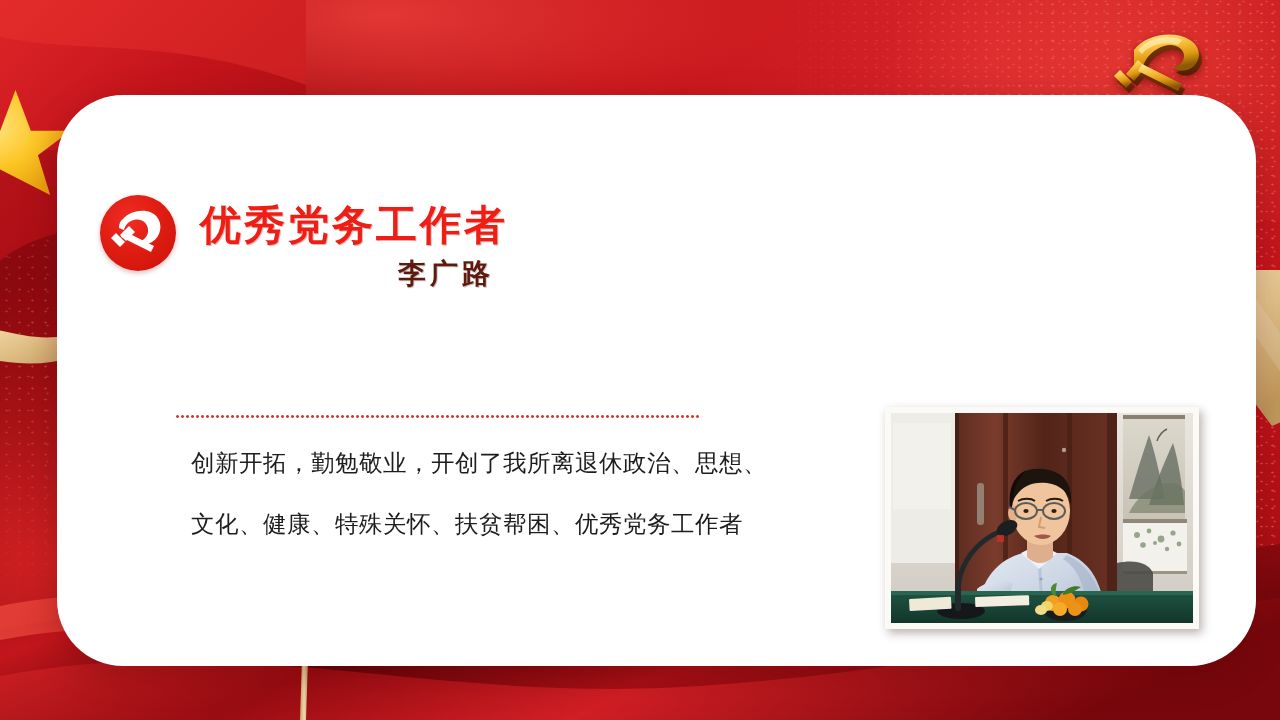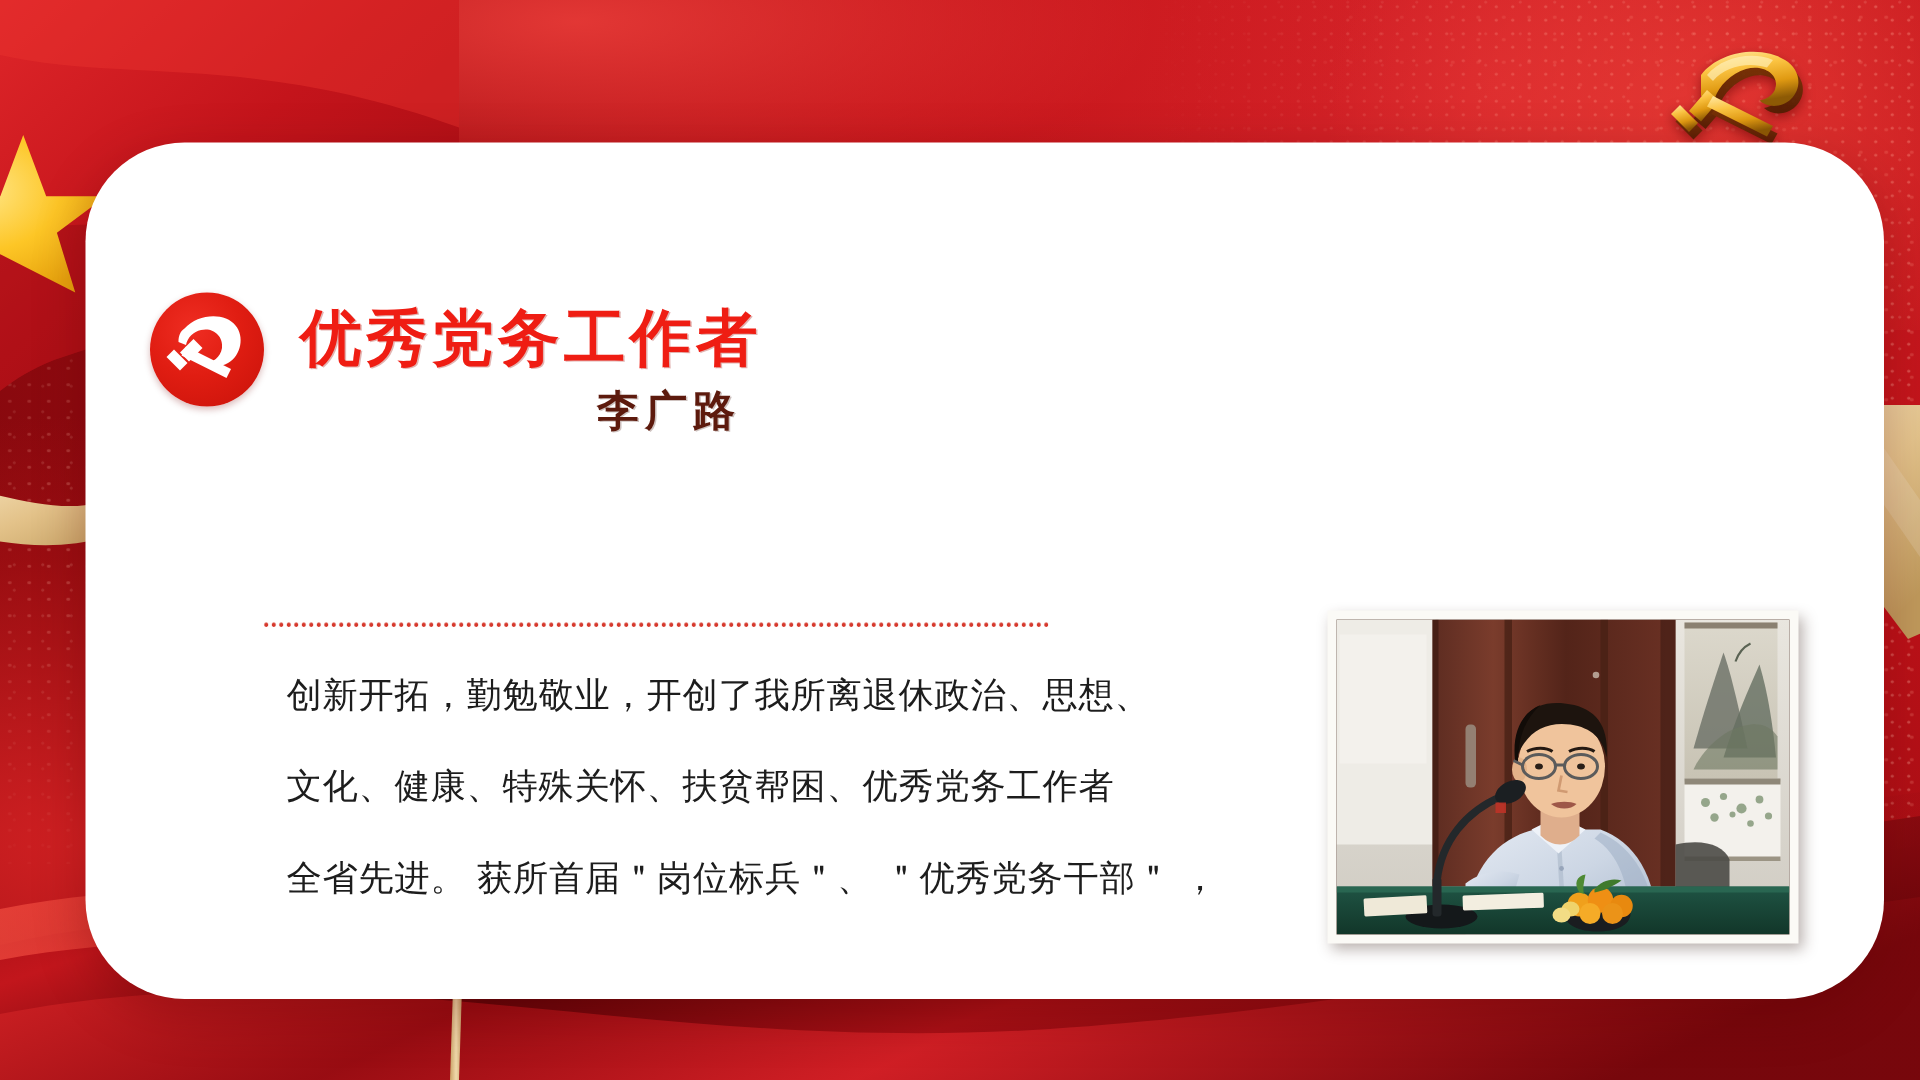--- a/index.html
+++ b/index.html
@@ -314,21 +314,20 @@
       </div>
       <div class="title">优秀党务工作者</div>
       <div class="subtitle">李广路</div>
     </div>
 
     <div class="divider"></div>
 
     <div class="body-text">
       <p>创新开拓，勤勉敬业，开创了我所离退休政治、思想、</p>
       <p>文化、健康、特殊关怀、扶贫帮困、优秀党务工作者</p>
-      <p>全省先进。 获所首届＂岗位标兵＂、 ＂优秀党务干部＂ ，</p>
     </div>
 
     <div class="photo-frame">
       <div class="photo">
         <svg viewBox="0 0 302 210" preserveAspectRatio="none">
           <defs>
             <linearGradient id="wallG" x1="0" y1="0" x2="0" y2="1">
               <stop offset="0%" stop-color="#e9e6df"></stop>
               <stop offset="100%" stop-color="#cfcbc2"></stop>
             </linearGradient>

